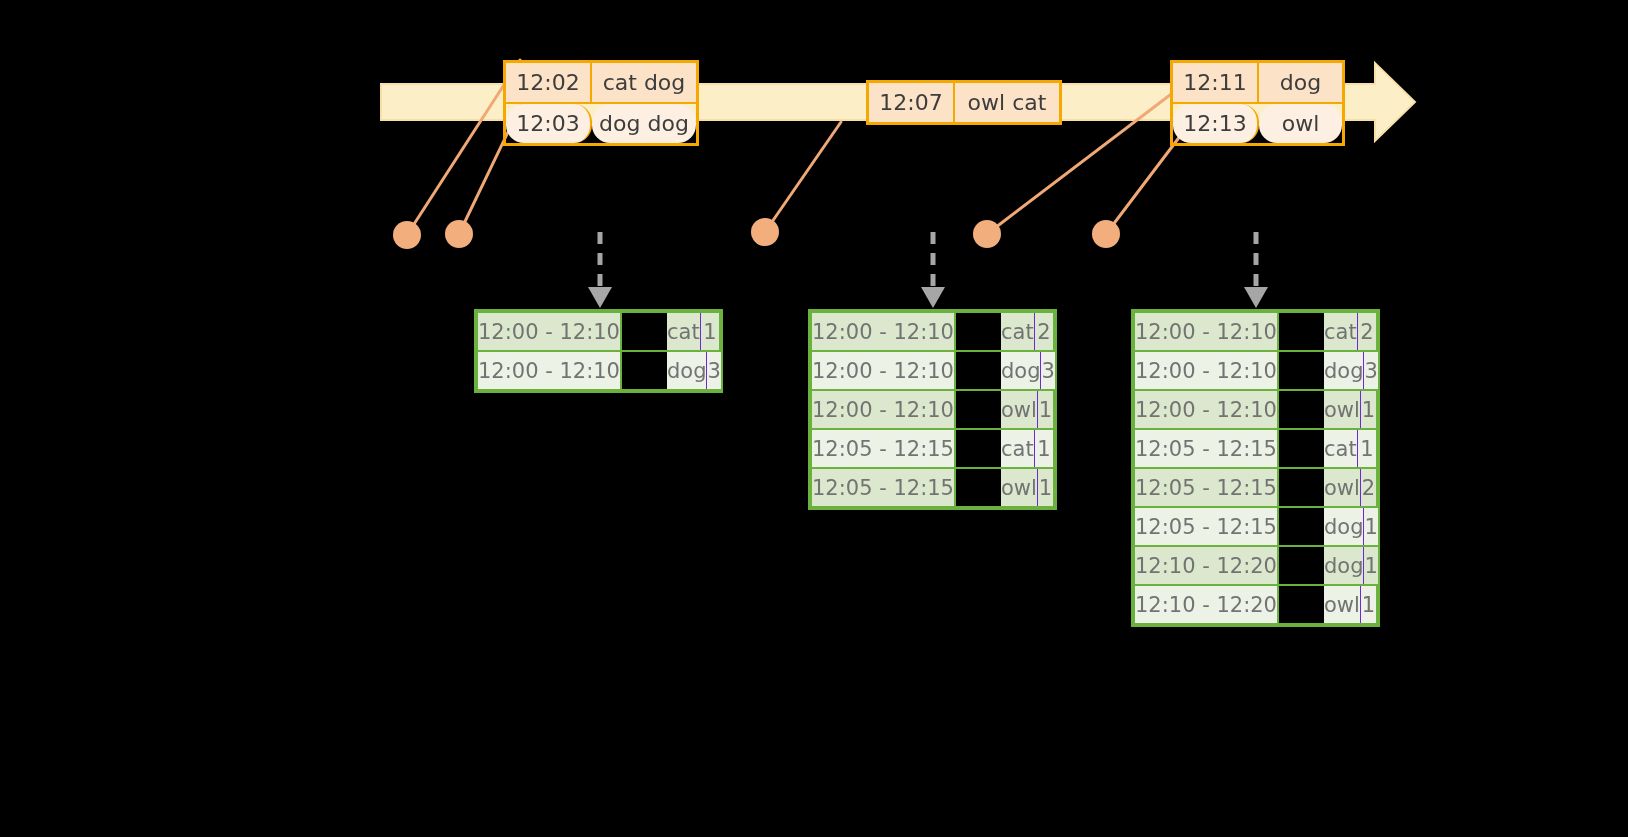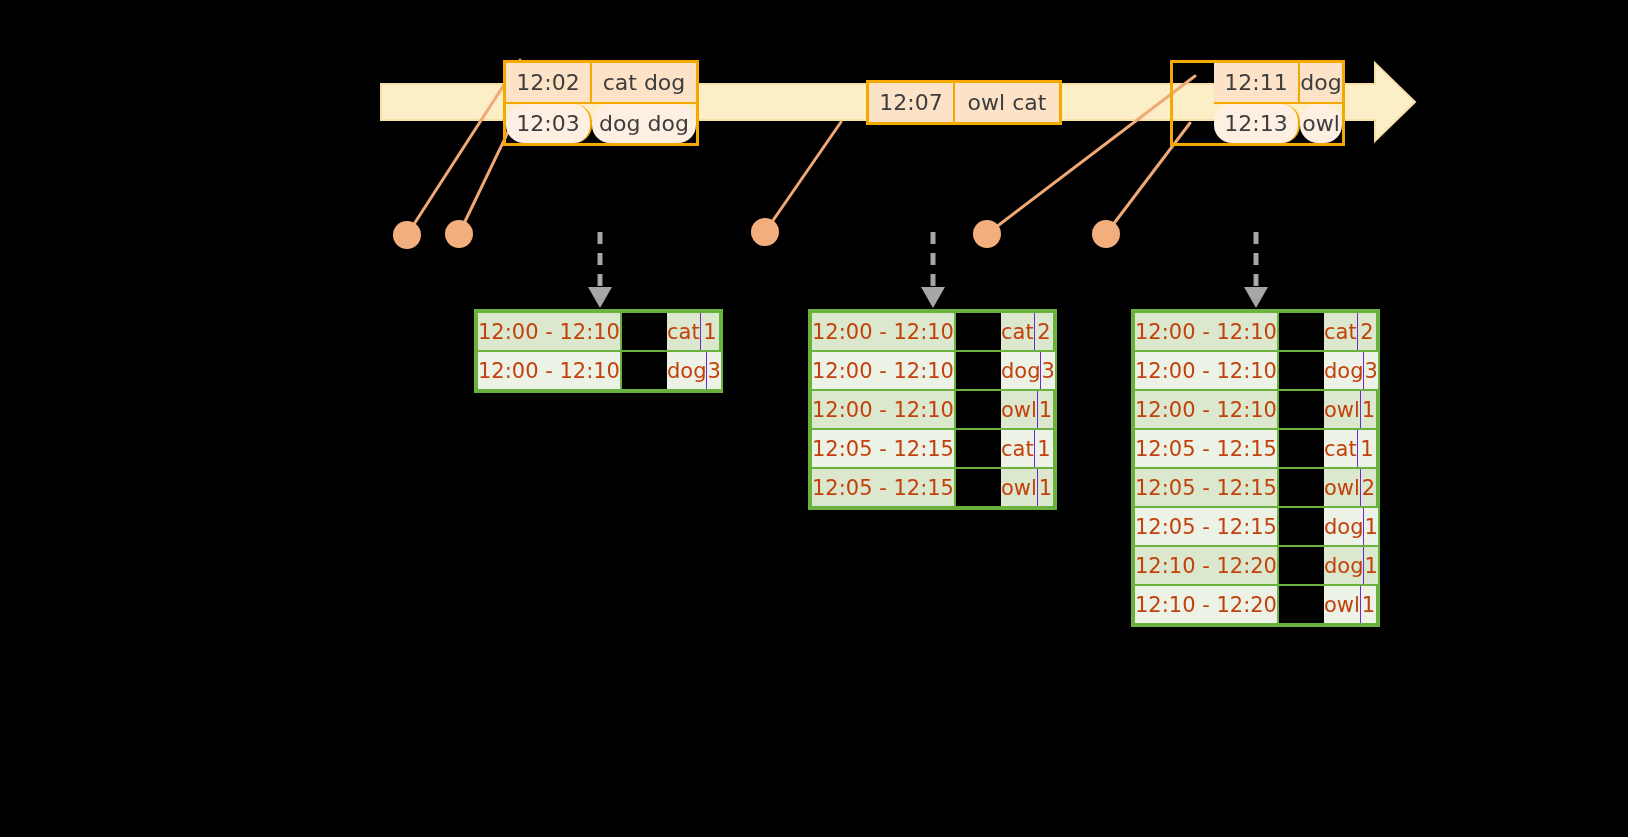--- a/index.html
+++ b/index.html
@@ -79,21 +79,21 @@
   .result-row + .result-row {
     border-top: 2px solid #6BB13D;
   }
   .result-row.shade-a .result-cell { background: #DCE8CD; }
   .result-row.shade-b .result-cell { background: #EDF2E6; }
   .result-cell {
     display: flex;
     align-items: center;
     justify-content: center;
     font-size: 21px;
-    color: #c2410c;
+    color: #737373;
     box-sizing: border-box;
     white-space: nowrap;
   }
   .result-cell.window-cell {
     flex: 1;
     border-right: 2px solid #6BB13D;
   }
   .result-cell.word-cell {
     width: 62px;
     border-right: 1px solid #6d28d9;
@@ -153,21 +153,21 @@
     </div>
   </div>
 
   <div class="event-box" style="left:836px; top:80px; width:196px;margin-left:30px;">
     <div class="event-row shade-a">
       <div class="event-cell time-cell">12:07</div>
       <div class="event-cell words-cell">owl cat</div>
     </div>
   </div>
 
-  <div class="event-box" style="left:1170px; top:60px; width:175px;padding-left:41px;">
+  <div class="event-box" style="left:1170px; top:60px; width:175px;">
     <div class="event-row shade-a">
       <div class="event-cell time-cell">12:11</div>
       <div class="event-cell words-cell">dog</div>
     </div>
     <div class="event-row shade-b">
       <div class="event-cell time-cell">12:13</div>
       <div class="event-cell words-cell">owl</div>
     </div>
   </div>
 

